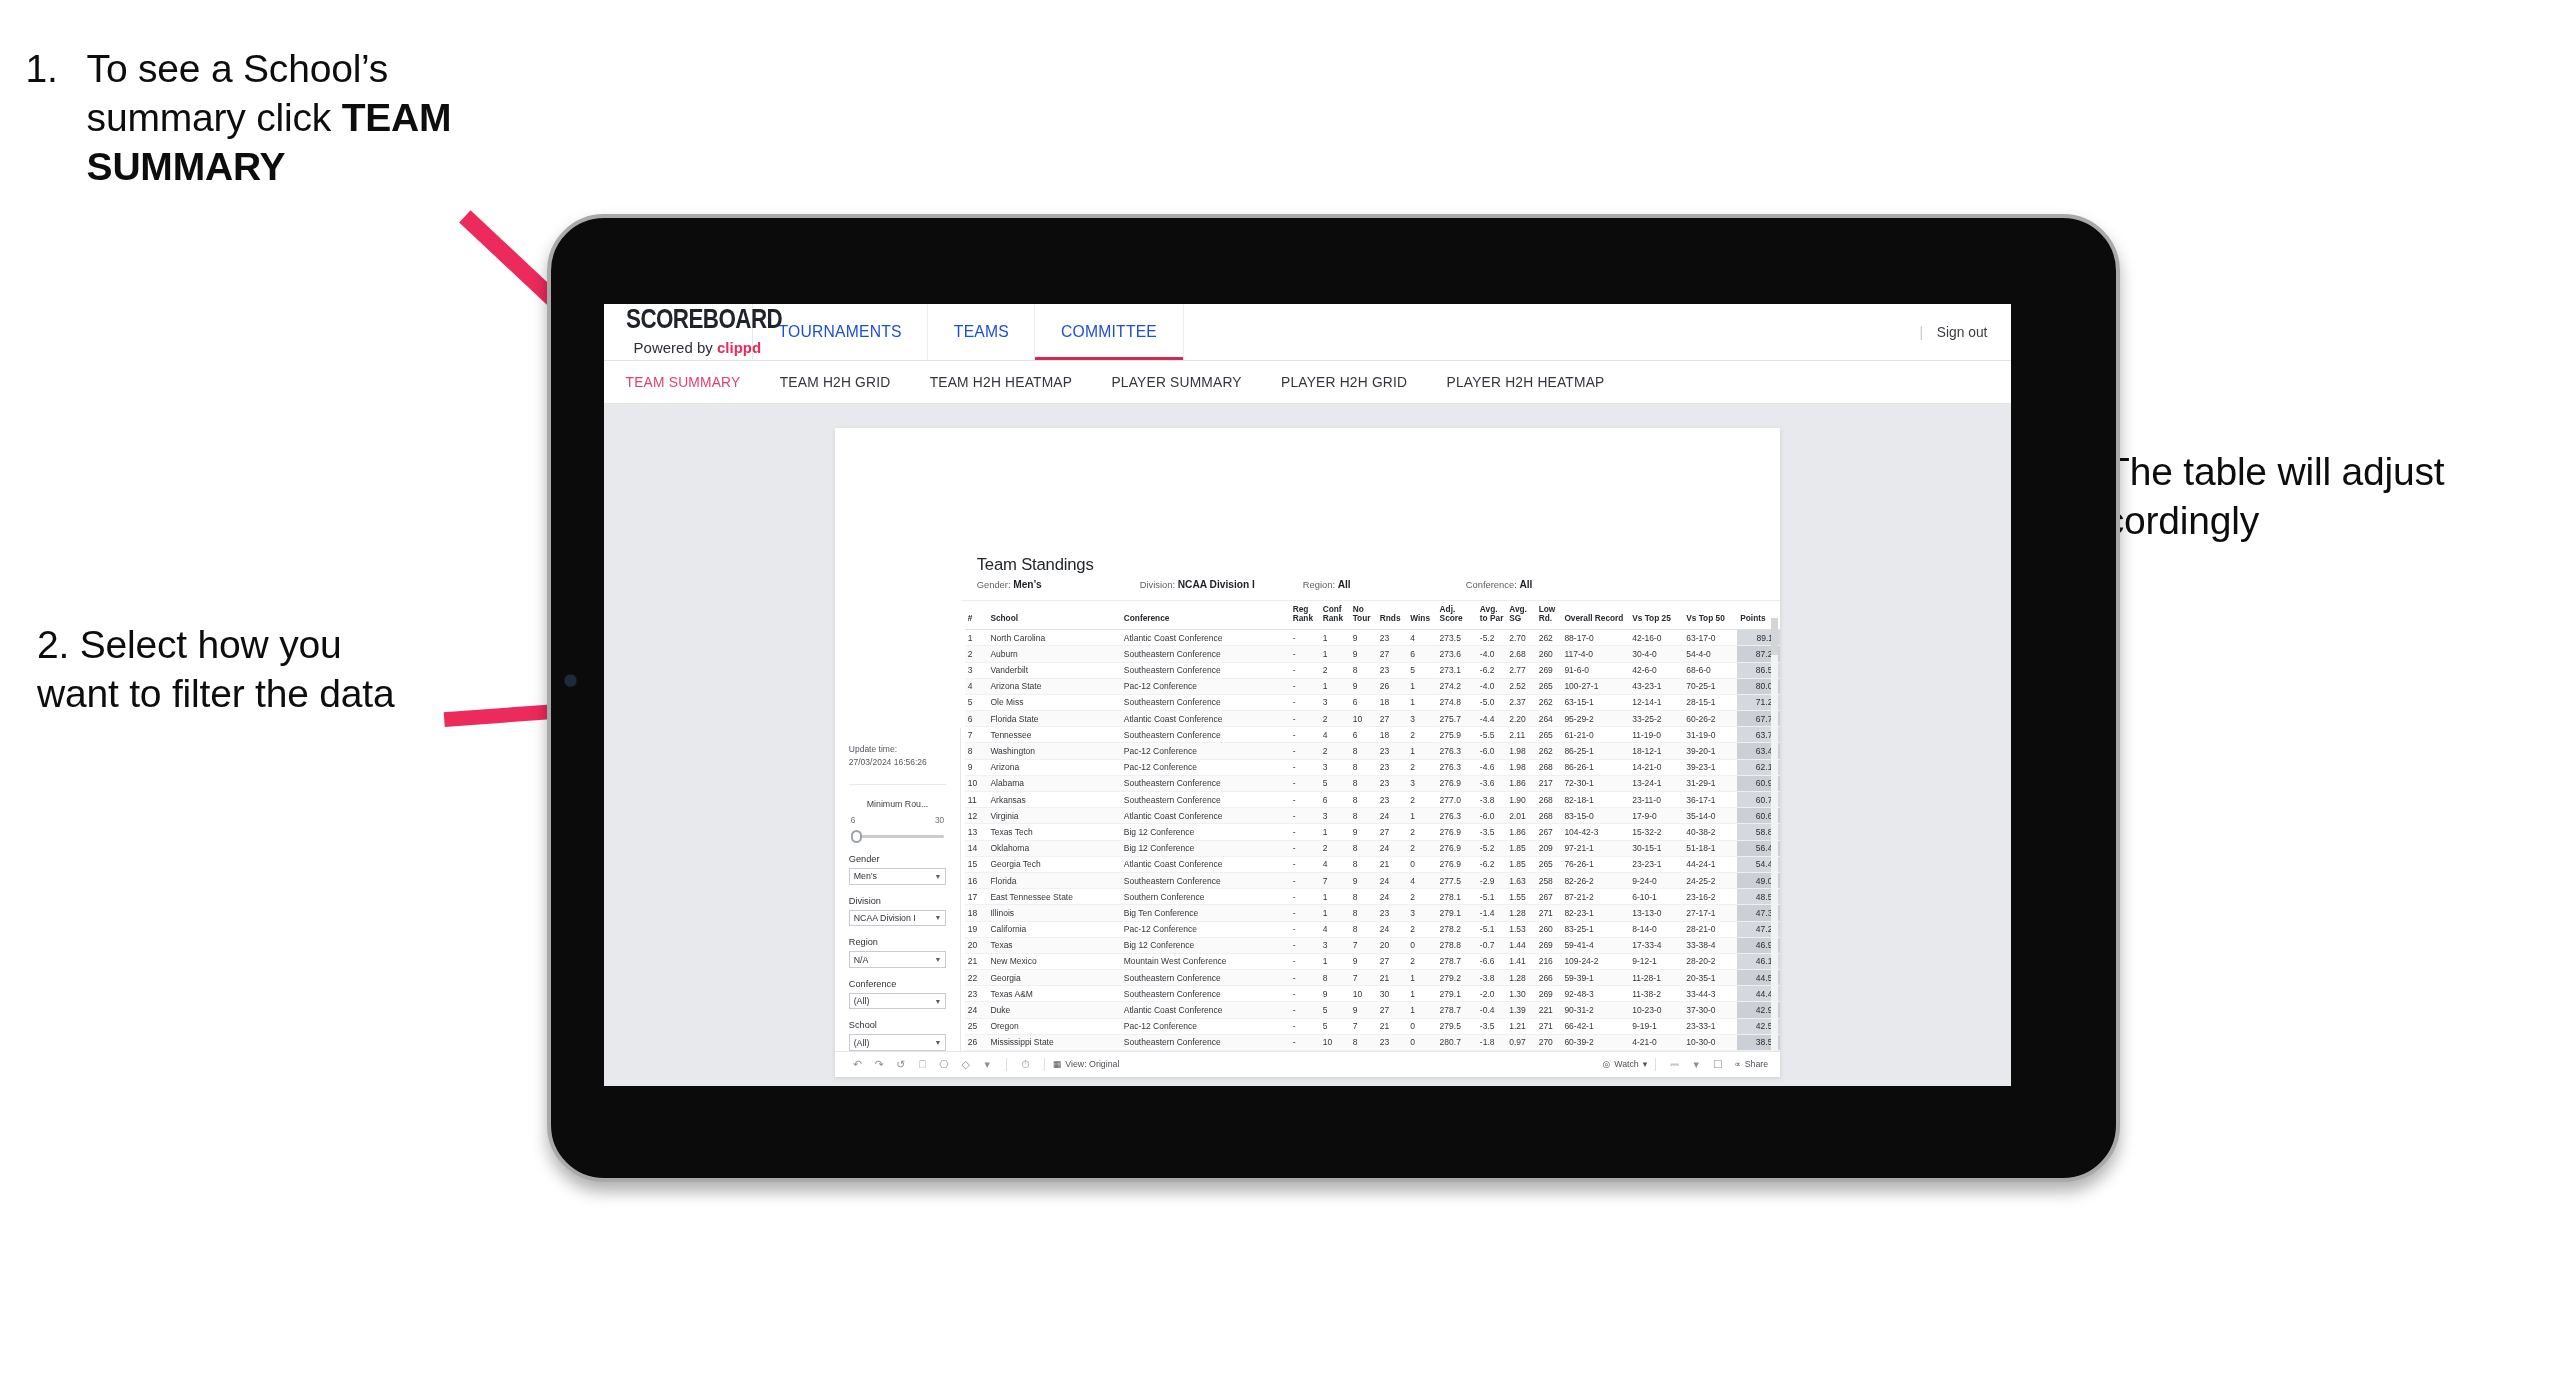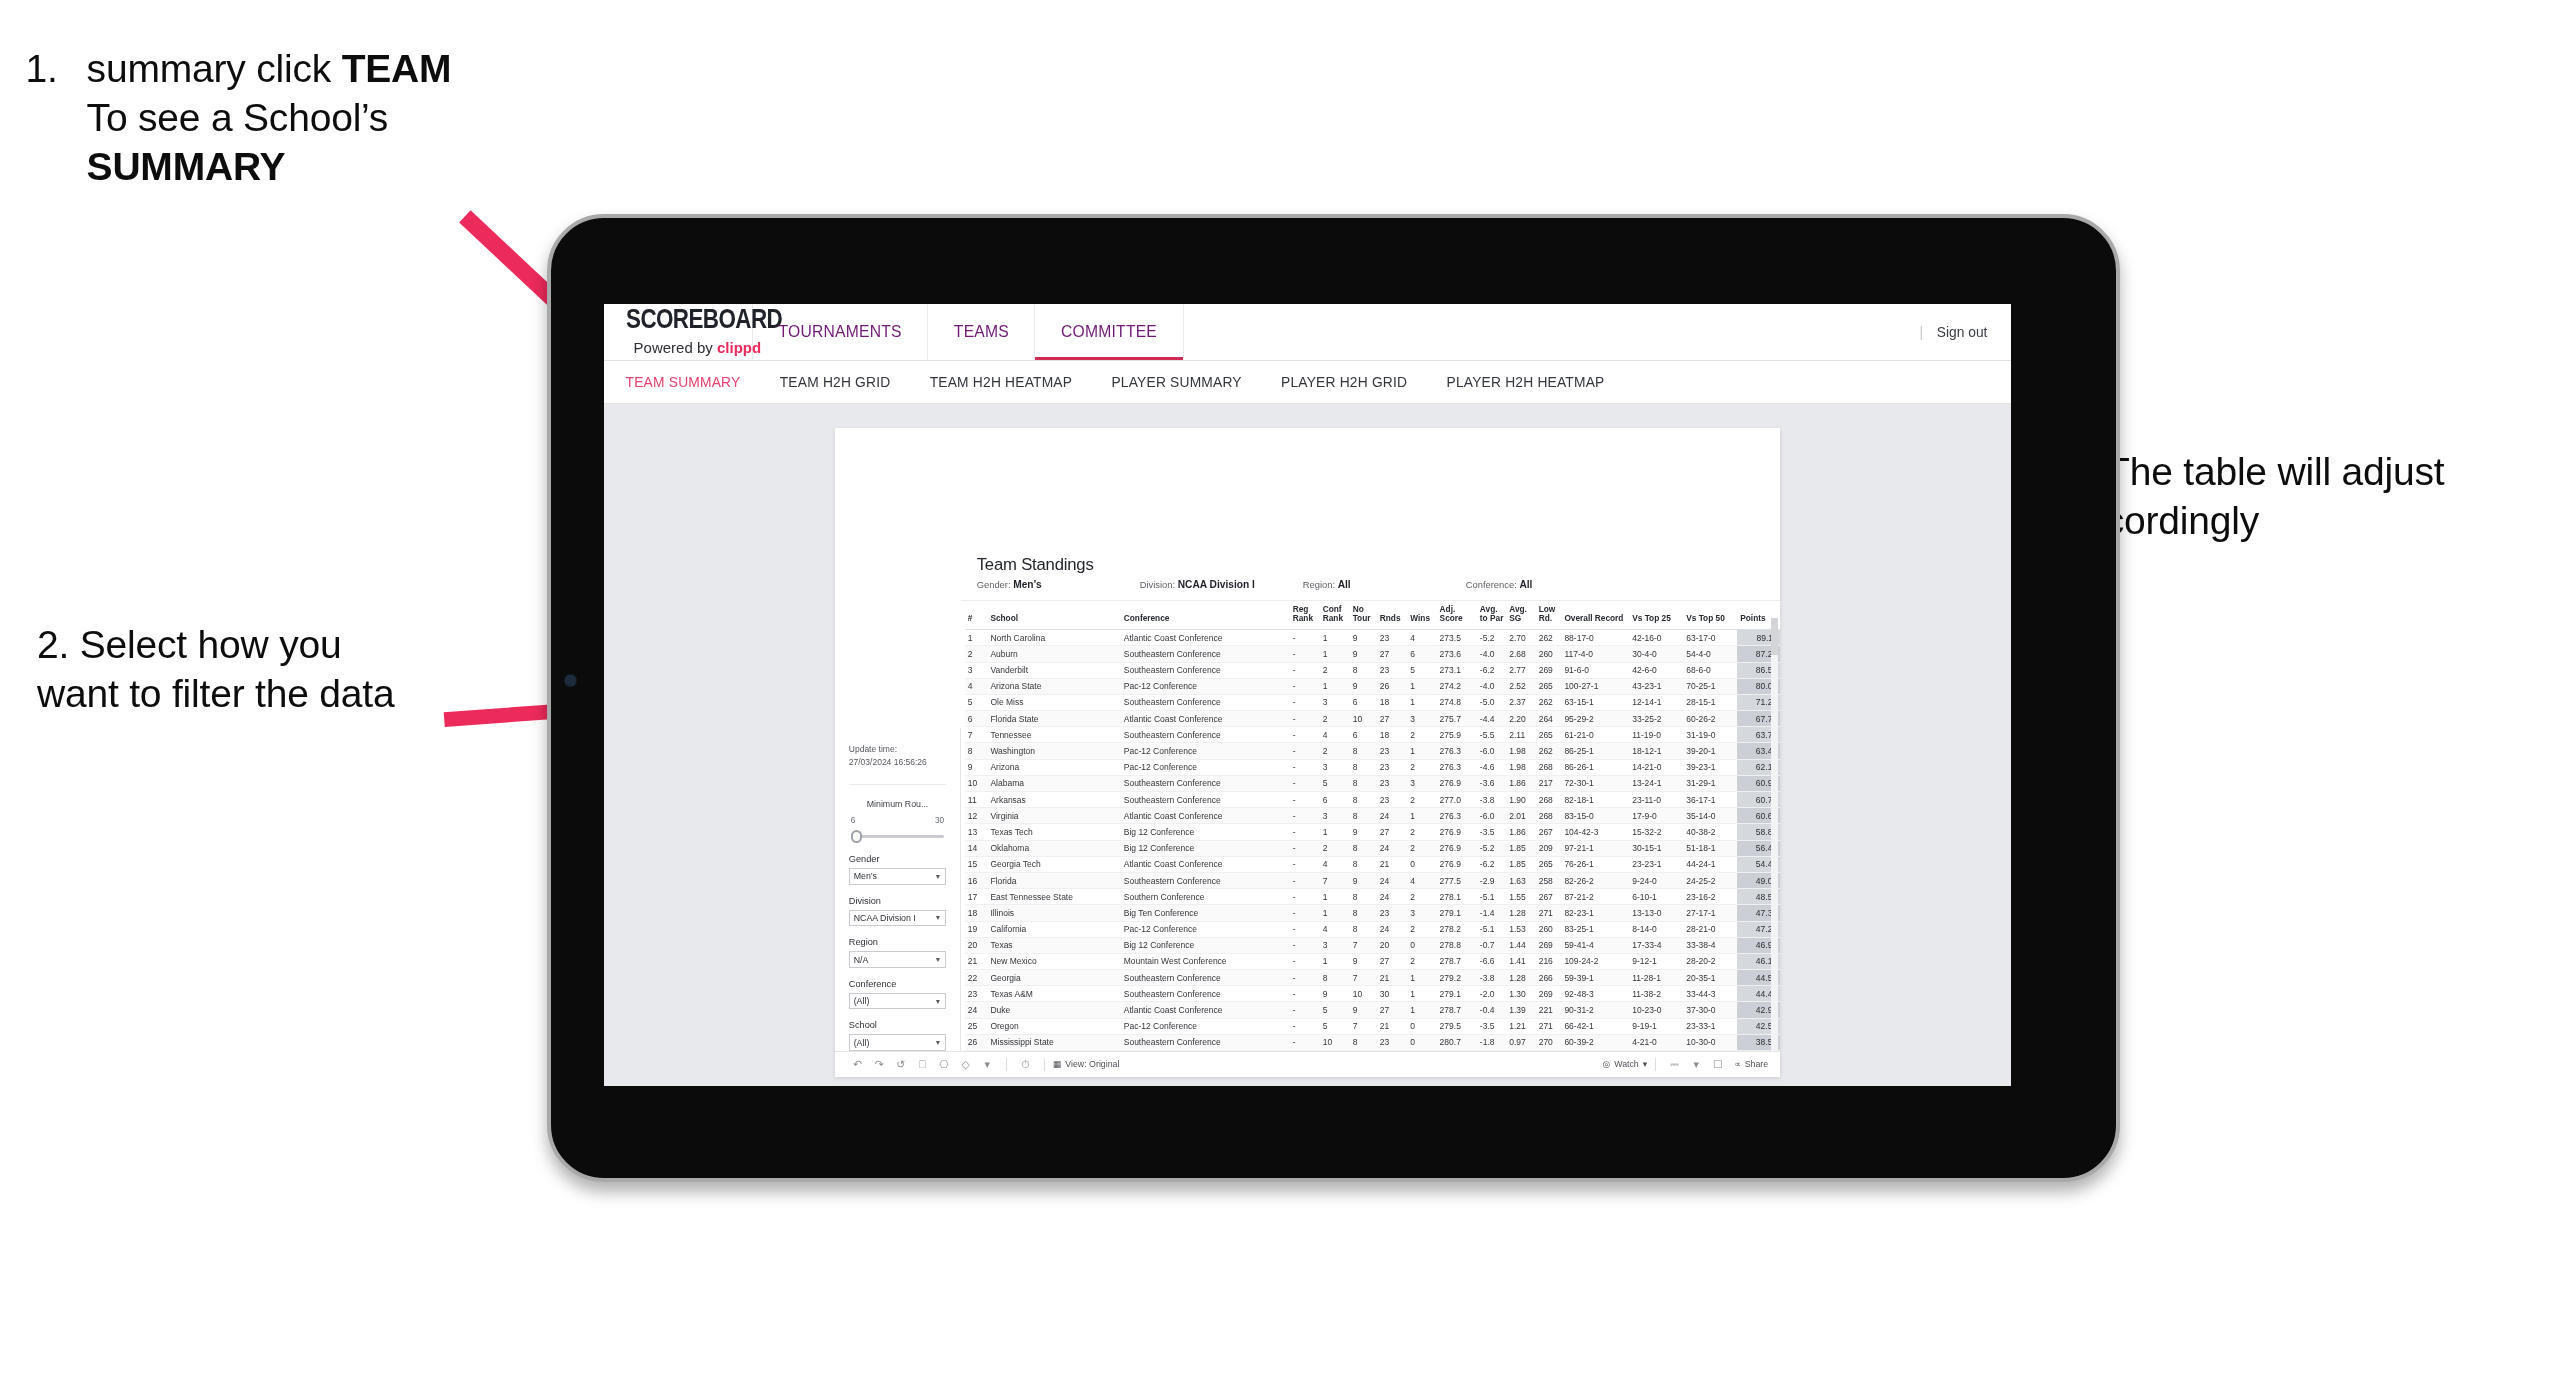--- a/index.html
+++ b/index.html
@@ -73,21 +73,21 @@
     color: #20232a; line-height: 1;
     transform: scaleY(1.18) scaleX(0.95); transform-origin: left center;
   }
   .logo-sub {
     font-size: 15px; color: #2d2f35; margin-top: 6.9px; white-space: nowrap; margin-left: 8px;
   }
   .logo-sub .brand { color: #ea2a5b; font-weight: 700; }
   .topnav { display: flex; align-items: stretch; }
   .topnav-item {
     display: flex; align-items: center; padding: 0 25.6px;
-    font-size: 15.7px; color: #701a75; letter-spacing: 0.2px;
+    font-size: 15.7px; color: #1d4ed8; letter-spacing: 0.2px;
     border-right: 1px solid #ededed; position: relative;
     cursor: pointer;
   }
   .topnav-item.active::after {
     content:""; position:absolute; left:0; right:0; bottom:0;
     height: 2.9px; background: #d12b55;
   }
   .topbar-right {
     margin-left: auto; display: flex; align-items: center;
     padding-right: 23.6px; gap: 13.8px; font-size: 13.8px; color: #3a3d42;
@@ -192,24 +192,24 @@
 </style>
 </head>
 <body>
 
 <div id="stage">
 
   <div class="callout" id="callout1">
     <div class="c1-row">
       <div class="c1-num">1.</div>
       <div class="c1-txt">
+        <div>To see a School’s</div>
         <div>
           <span>summary click </span><span class="bold">TEAM</span>
         </div>
-        <div>To see a School’s</div>
         <div class="bold">SUMMARY</div>
       </div>
     </div>
   </div>
 
   <div class="callout" id="callout2">2. Select how you want to filter the data</div>
 
   <div class="callout" id="callout3">3. The table will adjust accordingly</div>
 
   <svg class="arrow-svg" style="left:0;top:0;width:2576px;height:1386px;" viewBox="0 0 2621 1410" width="2576" height="1386">

